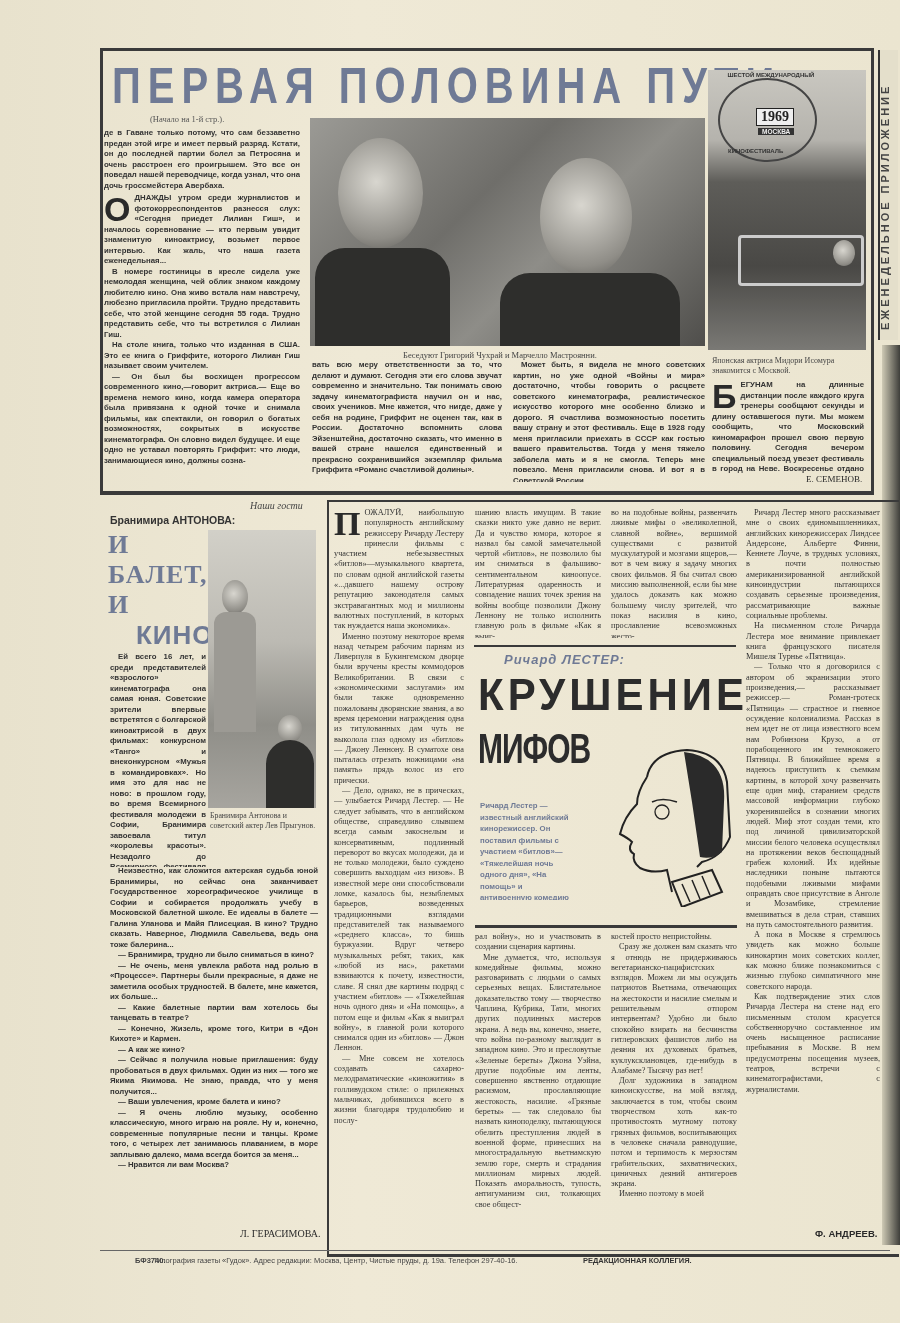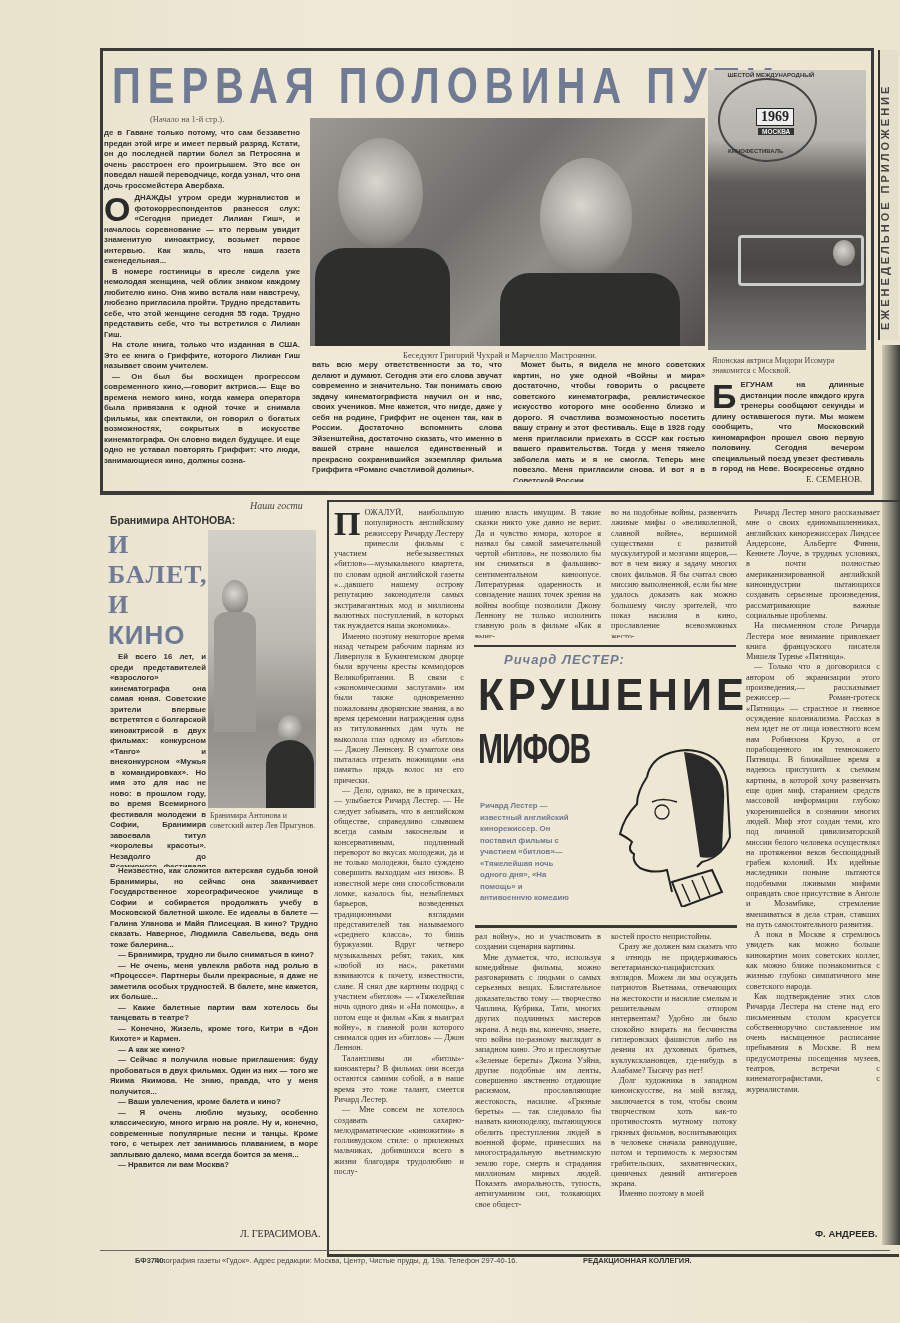--- a/index.html
+++ b/index.html
@@ -99,21 +99,21 @@
   <div class="abs" style="left:878px; top:50px; width:18px; height:290px; border-left:2px solid #333; background:#e4dfcb;"></div>
   <div class="abs" style="left:879px; top:330px; width:290px; font-family:'Liberation Sans',sans-serif; font-weight:bold; font-size:11px; letter-spacing:3px; color:#444; transform:rotate(-90deg); transform-origin:top left; white-space:nowrap;">ЕЖЕНЕДЕЛЬНОЕ ПРИЛОЖЕНИЕ</div>
   <div class="abs" style="left:882px; top:345px; width:18px; height:900px; background:linear-gradient(90deg,#cfcab5,#3e3e3a);"></div>
 
   <div class="abs" style="left:250px; top:500px; font-style:italic; font-size:10px; color:#444;">Наши гости</div>
   <div class="abs sans" style="left:110px; top:514px; font-weight:bold; font-size:10.5px; color:#333;">Бранимира АНТОНОВА:</div>
   <div class="abs" style="left:108px; top:530px; font-family:'Liberation Serif',serif; font-weight:bold; font-size:26px; line-height:30px; color:#6f7a95; letter-spacing:1px;">
     <div>И</div>
     <div>БАЛЕТ,</div>
     <div>И</div>
-    <div style="font-family:'Liberation Sans',sans-serif;">КИНО</div>
+    <div style="font-family:'Liberation Sans',sans-serif;margin-left:28px;">КИНО</div>
   </div>
 
   <div class="photo" style="left:208px; top:530px; width:108px; height:278px; background:linear-gradient(180deg,#d2d0c8 0%,#bcbab3 40%,#8f8e88 70%,#a7a59f 100%);">
     <div class="face" style="left:14px; top:50px; width:26px; height:34px;"></div>
     <div style="position:absolute; left:6px; top:82px; width:42px; height:120px; background:#9c9a94; border-radius:12px 12px 0 0;"></div>
     <div class="face" style="left:70px; top:185px; width:24px; height:28px;"></div>
     <div class="suit" style="left:58px; top:210px; width:48px; height:68px;"></div>
   </div>
   <div class="abs caption" style="left:210px; top:811px; width:108px; font-size:7.8px; line-height:9.5px;">Бранимира Антонова и советский актер Лев Прыгунов.</div>
 
@@ -137,21 +137,20 @@
   <div class="abs" style="left:240px; top:1228px; font-size:10px;">Л. ГЕРАСИМОВА.</div>
 
   <div class="abs" style="left:327px; top:500px; width:570px; height:752px; border-left:2px solid #3a3a3a; border-top:2px solid #3a3a3a; border-bottom:3px solid #3a3a3a;"></div>
 
   <div class="abs col-text" style="left:334px; top:508px; width:130px; height:735px; font-size:8.3px; line-height:10.3px;">
     <p class="noind">
       <span class="dropcap" style="font-family:'Liberation Serif',serif;">П</span><span>ОЖАЛУЙ, наибольшую популярность английскому режиссеру Ричарду Лестеру принесли фильмы с участием небезызвестных «битлов»—музыкального квартета, по словам одной английской газеты «...давшего нашему острову репутацию законодателя самых экстравагантных мод и миллионы валютных поступлений, в которых так нуждается наша экономика».</span>
     </p>
     <p>Именно поэтому некоторое время назад четырем рабочим парням из Ливерпуля в Букингемском дворце были вручены кресты коммодоров Великобритании. В связи с «экономическими заслугами» им были также одновременно пожалованы дворянские звания, а во время церемонии награждения одна из титулованных дам чуть не выколола глаз одному из «битлов» — Джону Леннону. В суматохе она пыталась отрезать ножницами «на память» прядь волос из его прически.</p>
     <p>— Дело, однако, не в прическах, — улыбается Ричард Лестер. — Не следует забывать, что в английском обществе, справедливо слывшем всегда самым закоснелым и консервативным, подлинный переворот во вкусах молодежи, да и не только молодежи, было суждено совершить выходцам «из низов». В известной мере они способствовали ломке, казалось бы, незыблемых барьеров, возведенных традиционными взглядами представителей так называемого «среднего класса», то бишь буржуазии. Вдруг четверо музыкальных ребят, таких, как «любой из нас», ракетами взвиваются к почету, известности, славе. Я снял две картины подряд с участием «битлов» — «Тяжелейшая ночь одного дня» и «На помощь», а потом еще и фильм «Как я выиграл войну», в главной роли которого снимался один из «битлов» — Джон Леннон.</p>
-    <p>Талантливы ли «битлы»-киноактеры? В фильмах они всегда остаются самими собой, а в наше время это тоже талант, смеется Ричард Лестер.</p>
     <p>— Мне совсем не хотелось создавать сахарно-мелодраматические «киножития» в голливудском стиле: о прилежных мальчиках, добившихся всего в жизни благодаря трудолюбию и послу-</p>
   </div>
 
   <div class="abs col-text" style="left:475px; top:508px; width:126px; height:130px; font-size:8.3px; line-height:10.3px;">
     <p class="noind">шанию власть имущим. В такие сказки никто уже давно не верит. Да и чувство юмора, которое я назвал бы самой замечательной чертой «битлов», не позволило бы им сниматься в фальшиво-сентиментальном киноопусе. Литературная одаренность и совпадение наших точек зрения на войны вообще позволили Джону Леннону не только исполнить главную роль в фильме «Как я выиг-</p>
   </div>
 
   <div class="abs col-text" style="left:611px; top:508px; width:126px; height:130px; font-size:8.3px; line-height:10.3px;">
     <p class="noind">во на подобные войны, развенчать лживые мифы о «великолепной, славной войне», вершимой существами с развитой мускулатурой и мозгами ящеров,— вот в чем вижу я задачу многих своих фильмов. Я бы считал свою миссию выполненной, если бы мне удалось доказать как можно большему числу зрителей, что показ насилия в кино, прославление всевозможных жесто-</p>
   </div>

